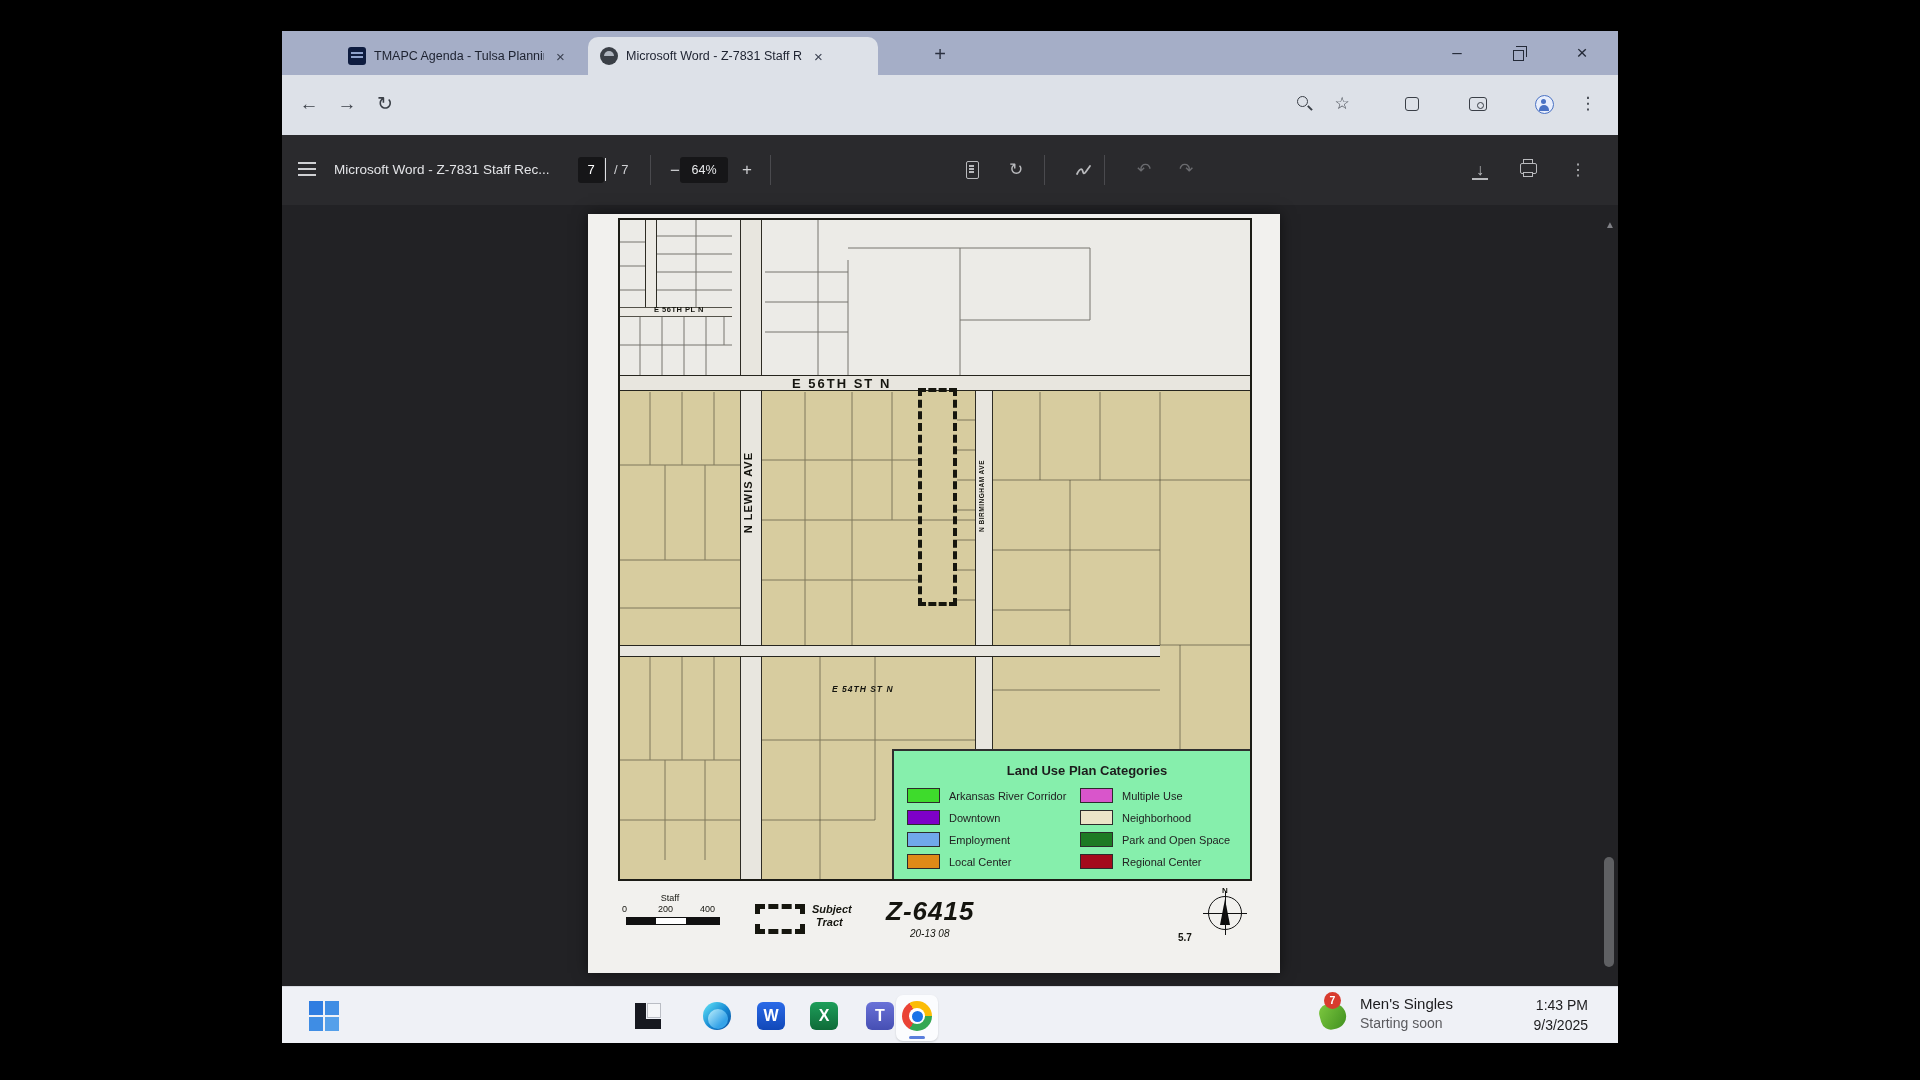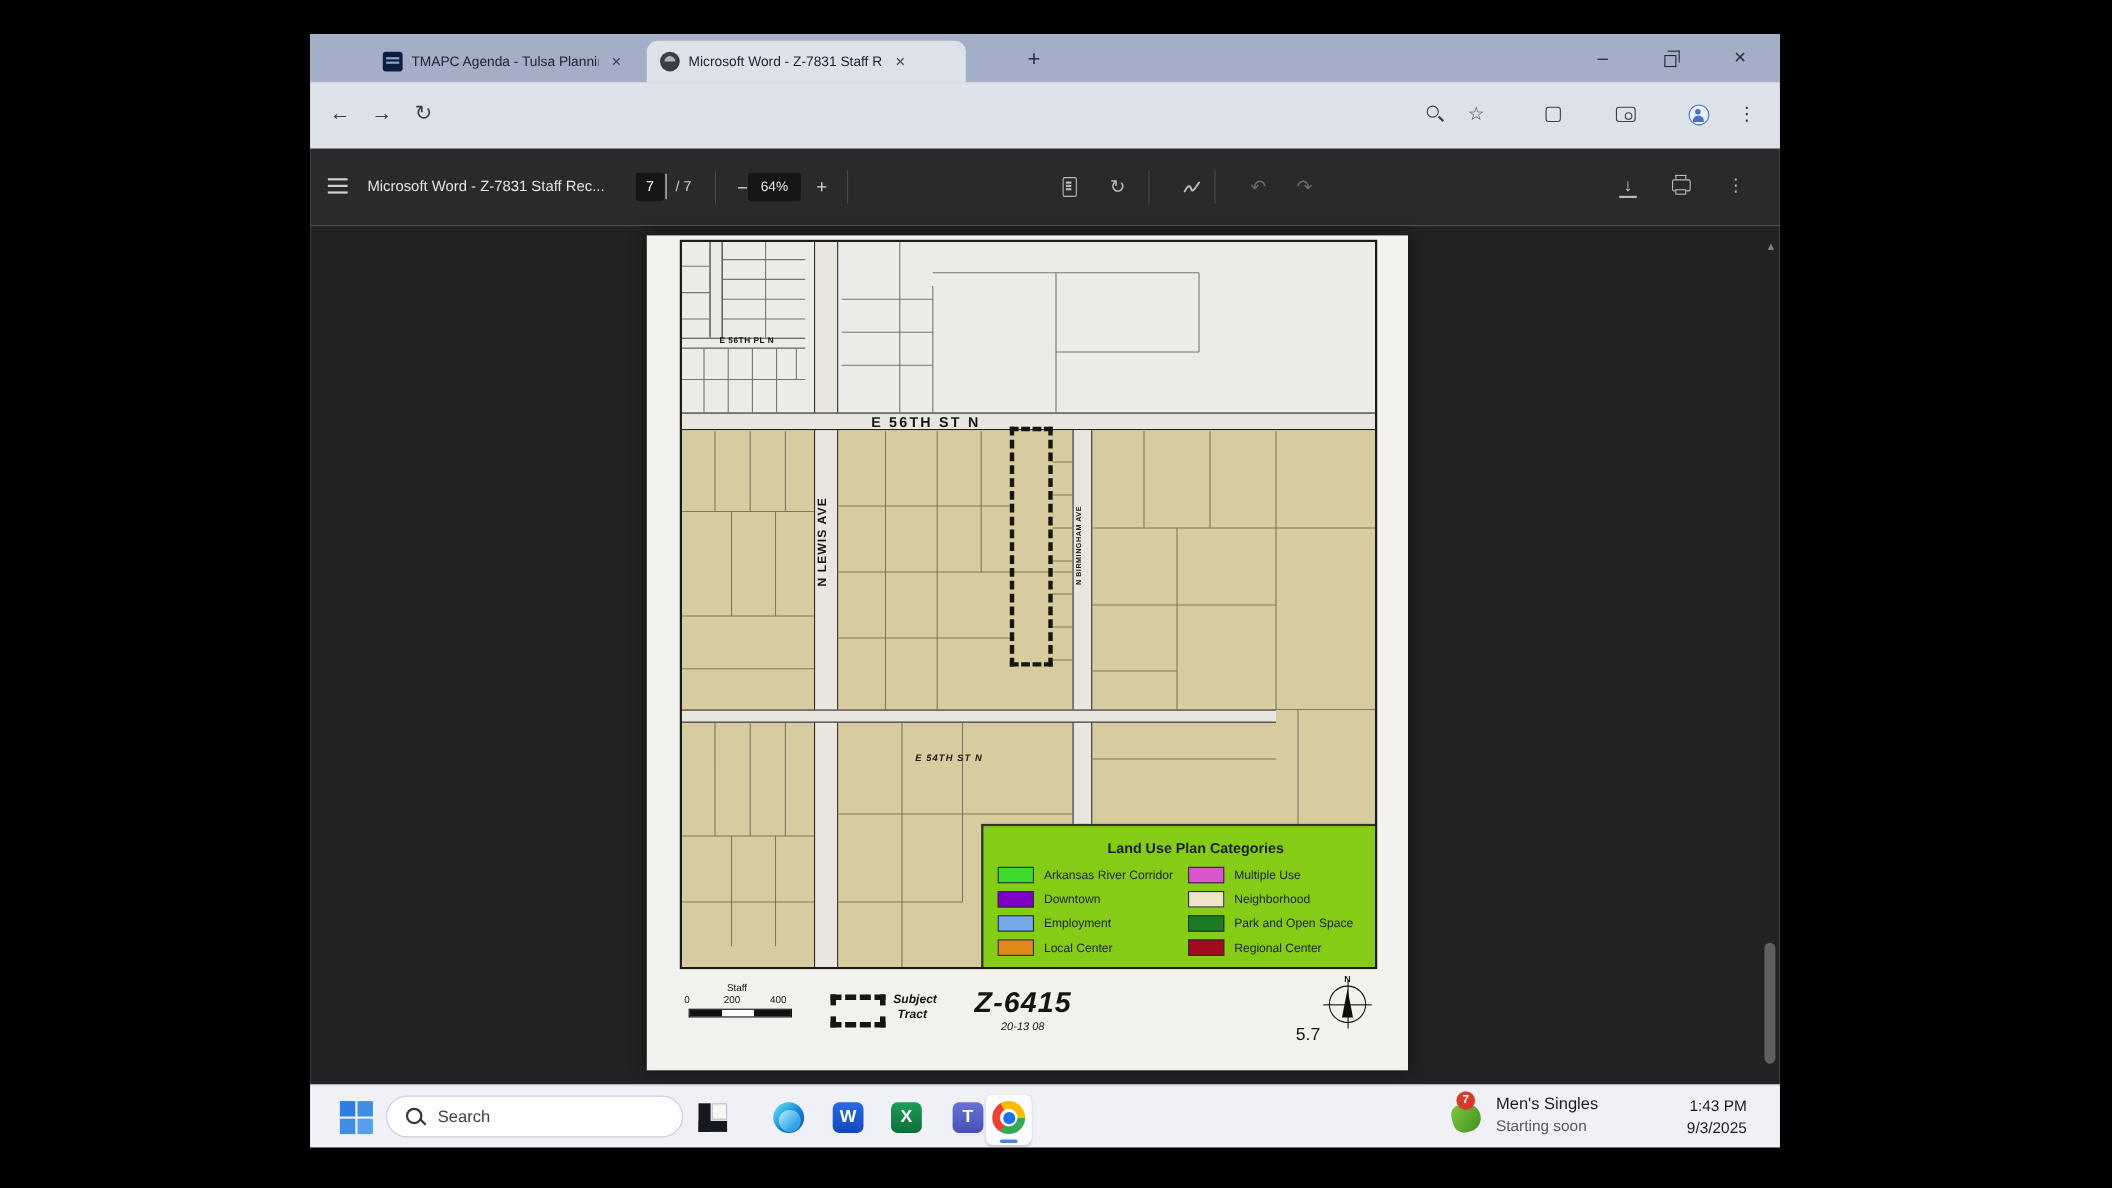--- a/index.html
+++ b/index.html
@@ -88,36 +88,36 @@
   #subject-tract { position:absolute; left:298px; top:168px; width:39px; height:218px; border:4px dashed #16160e; }
   .maplabel { position:absolute; color:#15150f; font-weight:bold; white-space:nowrap; }
   .vlabel { writing-mode:vertical-rl; transform:rotate(180deg); }
   #lbl-56st { left:172px; top:156px; font-size:13px; letter-spacing:2px; }
   #lbl-56pl { left:34px; top:85px; font-size:7.5px; letter-spacing:.5px; }
   #lbl-54st { left:212px; top:422px; font-size:8.5px; font-style:italic; letter-spacing:1px;margin-top:42px; }
   #lbl-lewis { left:122px; top:232px; font-size:11px; letter-spacing:1px; }
   #lbl-birm { left:358px; top:240px; font-size:6.5px; letter-spacing:.5px; }
 
   
-  #legend { position:absolute; left:272px; top:529px; width:390px; height:134px; background:#84cc16; border:2px solid #2f2f2f; }
+  #legend { position:absolute; left:272px; top:529px; width:390px; height:134px; background:#86efac; border:2px solid #2f2f2f; }
   #legend-title { position:absolute; left:0; width:100%; top:12px; text-align:center; font-size:13px; font-weight:bold; color:#1c1c1c; }
   .sw { position:absolute; width:33px; height:15px; border:1.5px solid #2c2c2c; }
   .lg-lbl { position:absolute; font-size:11px; color:#222; white-space:nowrap; }
 
   
   .ft { position:absolute; color:#15150f; }
   #scale-unit { left:52px; top:679px; width:60px; text-align:center; font-size:9px; }
   .tick { top:690px; font-size:9px; }
   #scalebar { left:38px; top:703px; width:94px; height:8px; border:1.5px solid #111;
               background:linear-gradient(to right, #111 0 32%, #fff 32% 64%, #111 64% 100%); }
   #tract-key { left:167px; top:690px; width:50px; height:30px; border:5px dashed #16160e; }
   #tract-lbl { left:224px; top:689px; font-size:11px; font-weight:bold; font-style:italic; line-height:13px; }
   #case-no { left:298px; top:682px; font-size:26px; font-weight:bold; font-style:italic; letter-spacing:1px; }
   #case-code { left:322px; top:714px; font-size:10px; font-style:italic; }
-  #sheet-no { left:590px; top:718px; font-size:16px; font-weight:normal; }
+  #sheet-no { left:590px; top:718px; font-size:10px; font-weight:bold; }
   #compass { left:617px; top:672px; width:40px; height:58px; }
   #compass-n { position:absolute; left:0; width:100%; top:0; text-align:center; font-size:8px; font-weight:bold; color:#15150f; }
   #compass-ring { position:absolute; left:3px; top:10px; width:34px; height:34px; border:1.6px solid #111; border-radius:50%; }
   #compass-ring::before { content:""; position:absolute; left:-6px; right:-6px; top:50%; height:1.4px; background:#111; }
   #compass-ring::after { content:""; position:absolute; top:-6px; bottom:-6px; left:50%; width:1.4px; background:#111; }
   #needle { position:absolute; left:50%; top:2px; transform:translateX(-50%); width:0; height:0;
             border-left:5px solid transparent; border-right:5px solid transparent; border-bottom:26px solid #0d0d0d; }
 
   
   #taskbar { position:absolute; left:0; bottom:0; width:1336px; height:57px; background:#eff1f6; border-top:1px solid #d7dae0; }
@@ -308,24 +308,20 @@
     </div>
   </div>
 
   <div id="taskbar">
     <div id="start">
         <i></i>
         <i></i>
         <i></i>
         <i></i>
       </div>
-    <div id="searchbox">
-      <span id="search-mag"></span>
-      <span id="search-text">Search</span>
-    </div>
     <div class="task-icon" style="left:348px;">
       <span id="ic-fe">
           <span class="l1"></span>
           <span class="l2"></span>
           <span class="sq"></span>
         </span>
     </div>
     <div class="task-icon" style="left:417px;">
         <span id="ic-edge"></span>
       </div>

